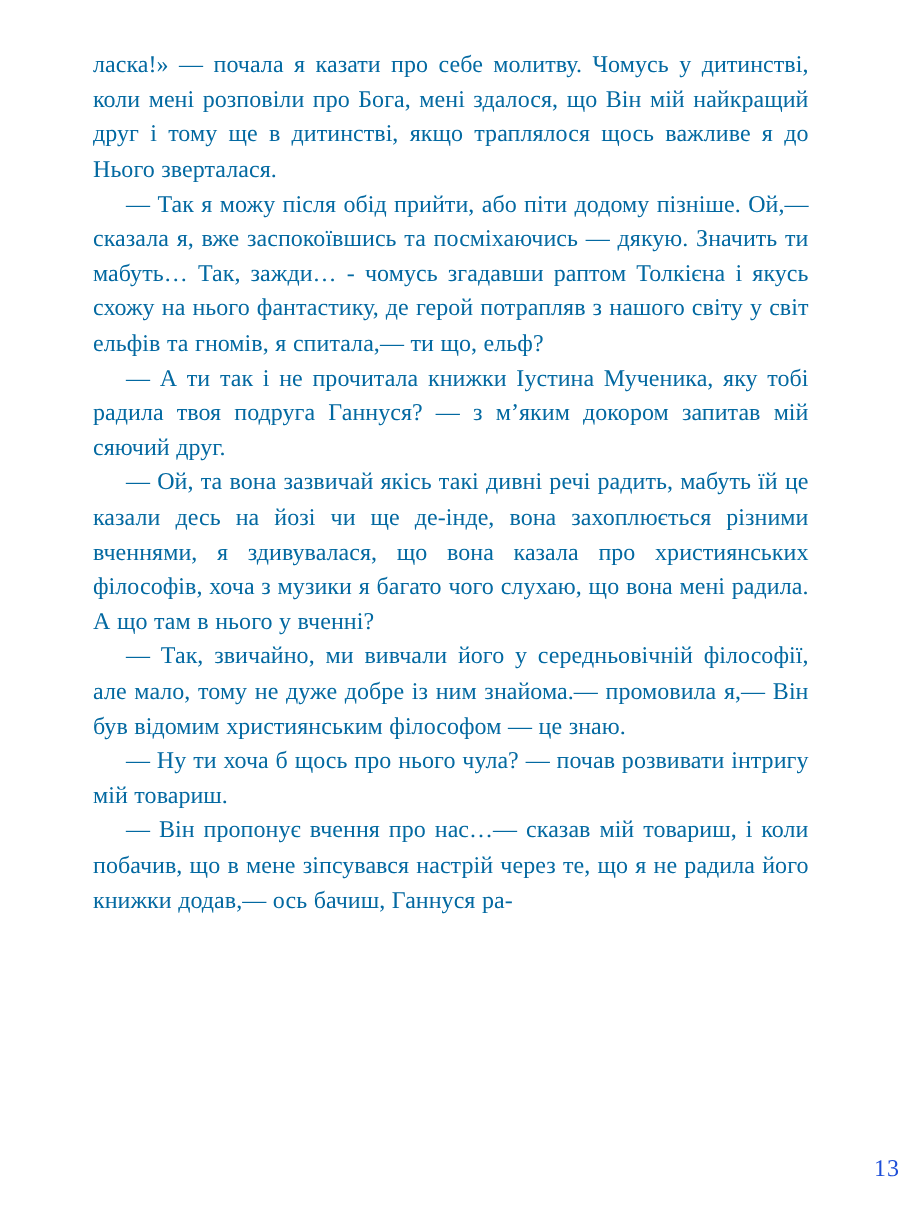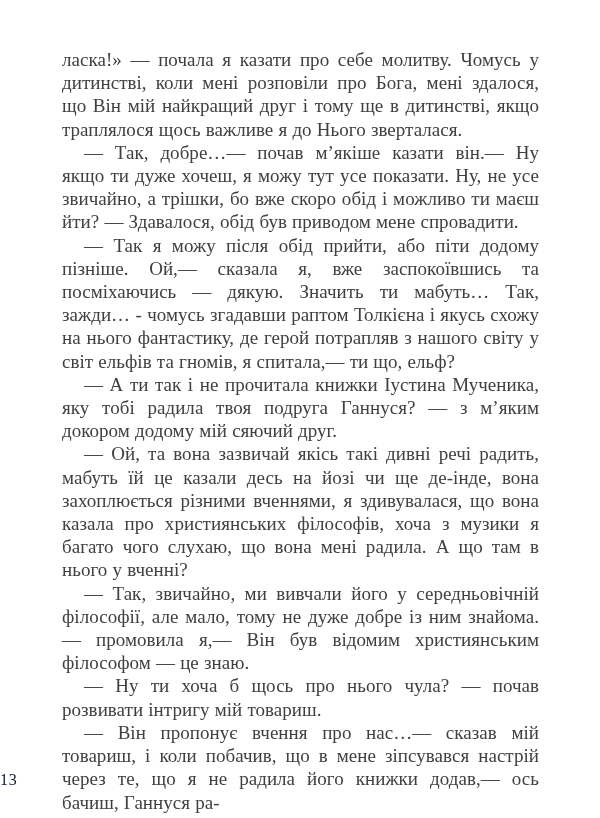--- a/index.html
+++ b/index.html
@@ -19,68 +19,67 @@
     position: relative;
     width: 600px;
     height: 818px;
     background: #ffffff;
     box-sizing: border-box;
   }
 
   .text-block {
     position: absolute;
     left: 62px;
-    top: 48px;
+    top: 32px;
     width: 477px;
-    font-size: 19px;
+    font-size: 16px;
     line-height: 23.2px;
     text-align: justify;
     text-justify: inter-word;
     -webkit-hyphens: none;
     hyphens: none;
     word-spacing: 0.02em;
     letter-spacing: 0.002em;
-    color: #404040;
+    color: #0369a1;
   }
 
   .para {
     margin: 0;
     padding: 0;
     text-indent: 22px;
     text-align: justify;
     text-align-last: left;
   }
 
   .para.first-para {
     text-indent: 0;
   }
 
   .folio {
     position: absolute;
     left: 0;
     top: 770px;
     width: 600px;
-    text-align: left;
+    text-align: right;
     font-size: 16px;
     line-height: 20px;
-    color: #0f172a;
+    color: #1d4ed8;
     font-family: "Liberation Serif", "DejaVu Serif", serif;
     letter-spacing: 0.04em;
   }
 </style>
 </head>
 <body>
 
 <div class="page">
 
   <div class="text-block">
     <p class="para first-para">ласка!» — почала я казати про себе молитву. Чомусь у дитинстві, коли мені розповіли про Бога, мені здалося, що Він мій найкращий друг і тому ще в дитинстві, якщо траплялося щось важливе я до Нього зверталася.</p>
-    <p class="para">— Так, добре…— почав м’якіше казати він.— Ну якщо ти дуже хочеш, я можу тут усе показати. Ну, не усе звичайно, а трішки, бо вже скоро обід і можливо ти маєш йти? — Здавалося, обід був приводом мене спровадити.</p>
     <p class="para">— Так я можу після обід прийти, або піти додому пізніше. Ой,— сказала я, вже заспокоївшись та посміхаючись — дякую. Значить ти мабуть… Так, зажди… - чомусь згадавши раптом Толкієна і якусь схожу на нього фантастику, де герой потрапляв з нашого світу у світ ельфів та гномів, я спитала,— ти що, ельф?</p>
-    <p class="para">— А ти так і не прочитала книжки Іустина Мученика, яку тобі радила твоя подруга Ганнуся? — з м’яким докором додому мій сяючий друг.</p>
+    <p class="para">— А ти так і не прочитала книжки Іустина Мученика, яку тобі радила твоя подруга Ганнуся? — з м’яким докором запитав мій сяючий друг.</p>
     <p class="para">— Ой, та вона зазвичай якісь такі дивні речі радить, мабуть їй це казали десь на йозі чи ще де-інде, вона захоплюється різними вченнями, я здивувалася, що вона казала про християнських філософів, хоча з музики я багато чого слухаю, що вона мені радила. А що там в нього у вченні?</p>
     <p class="para">— Так, звичайно, ми вивчали його у середньовічній філософії, але мало, тому не дуже добре із ним знайома.— промовила я,— Він був відомим християнським філософом — це знаю.</p>
     <p class="para">— Ну ти хоча б щось про нього чула? — почав розвивати інтригу мій товариш.</p>
     <p class="para">— Він пропонує вчення про нас…— сказав мій товариш, і коли побачив, що в мене зіпсувався настрій через те, що я не радила його книжки додав,— ось бачиш, Ганнуся ра-</p>
   </div>
 
   <div class="folio">13</div>
 
 </div>
 

